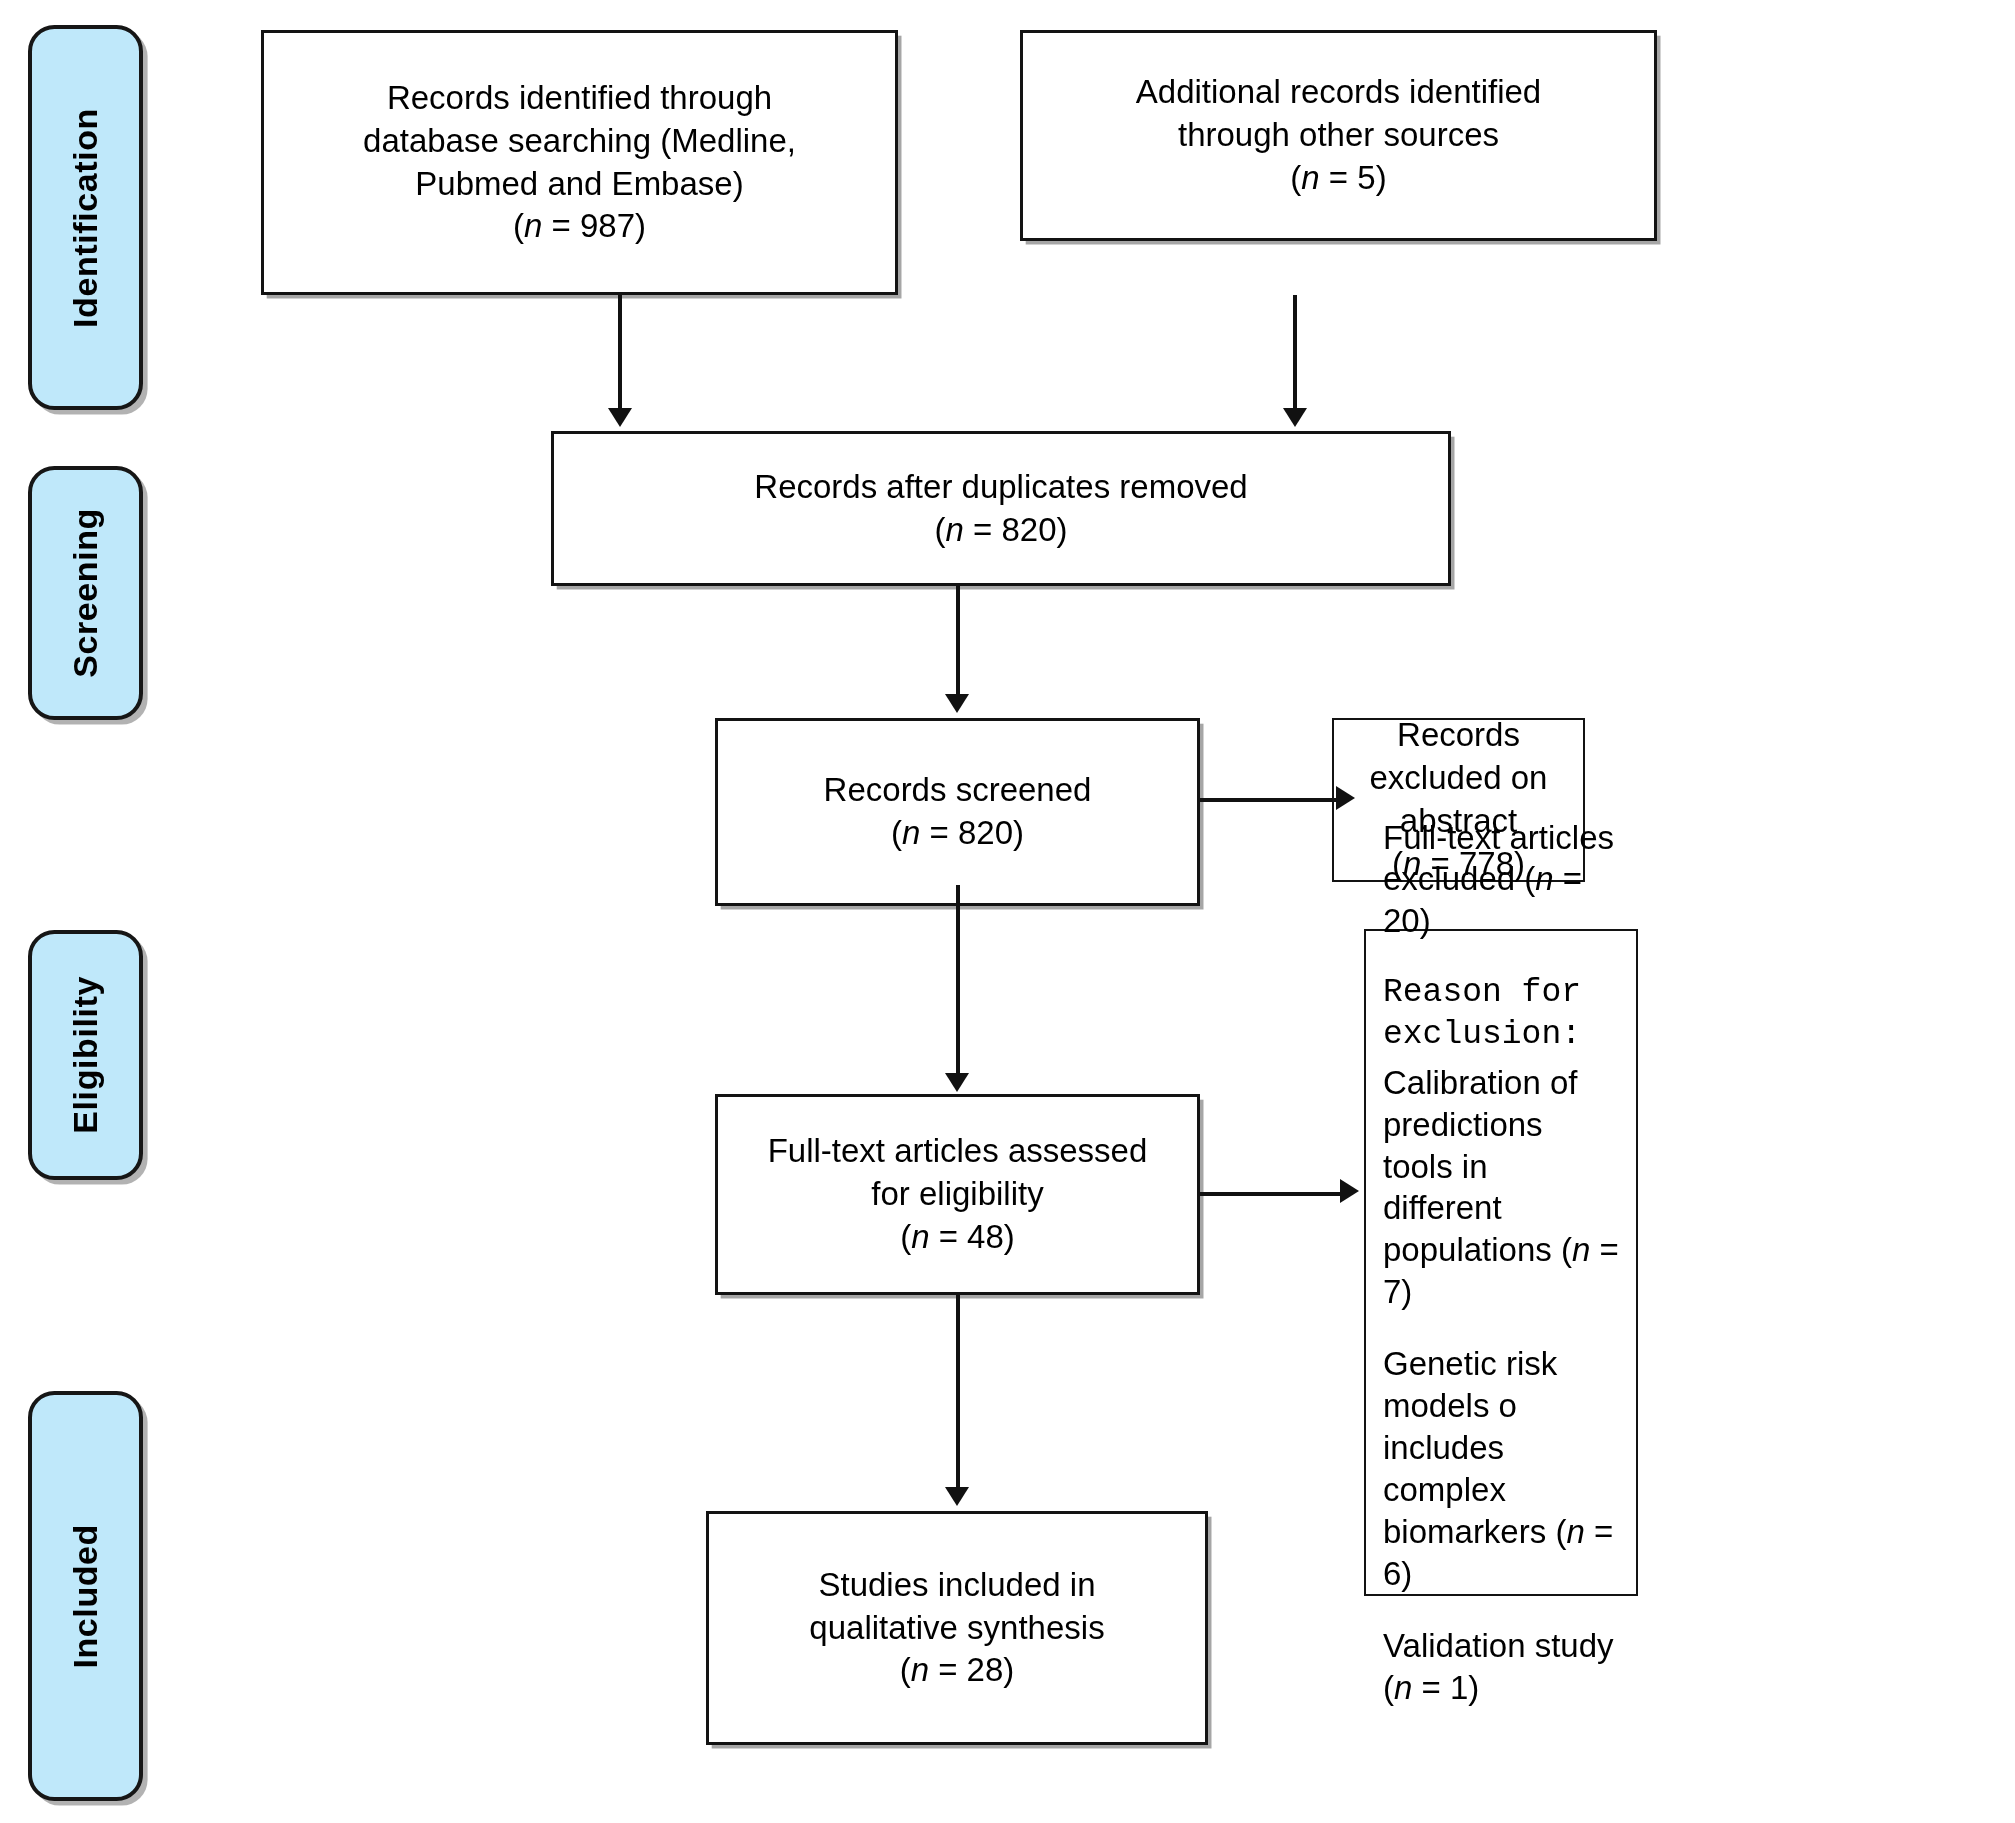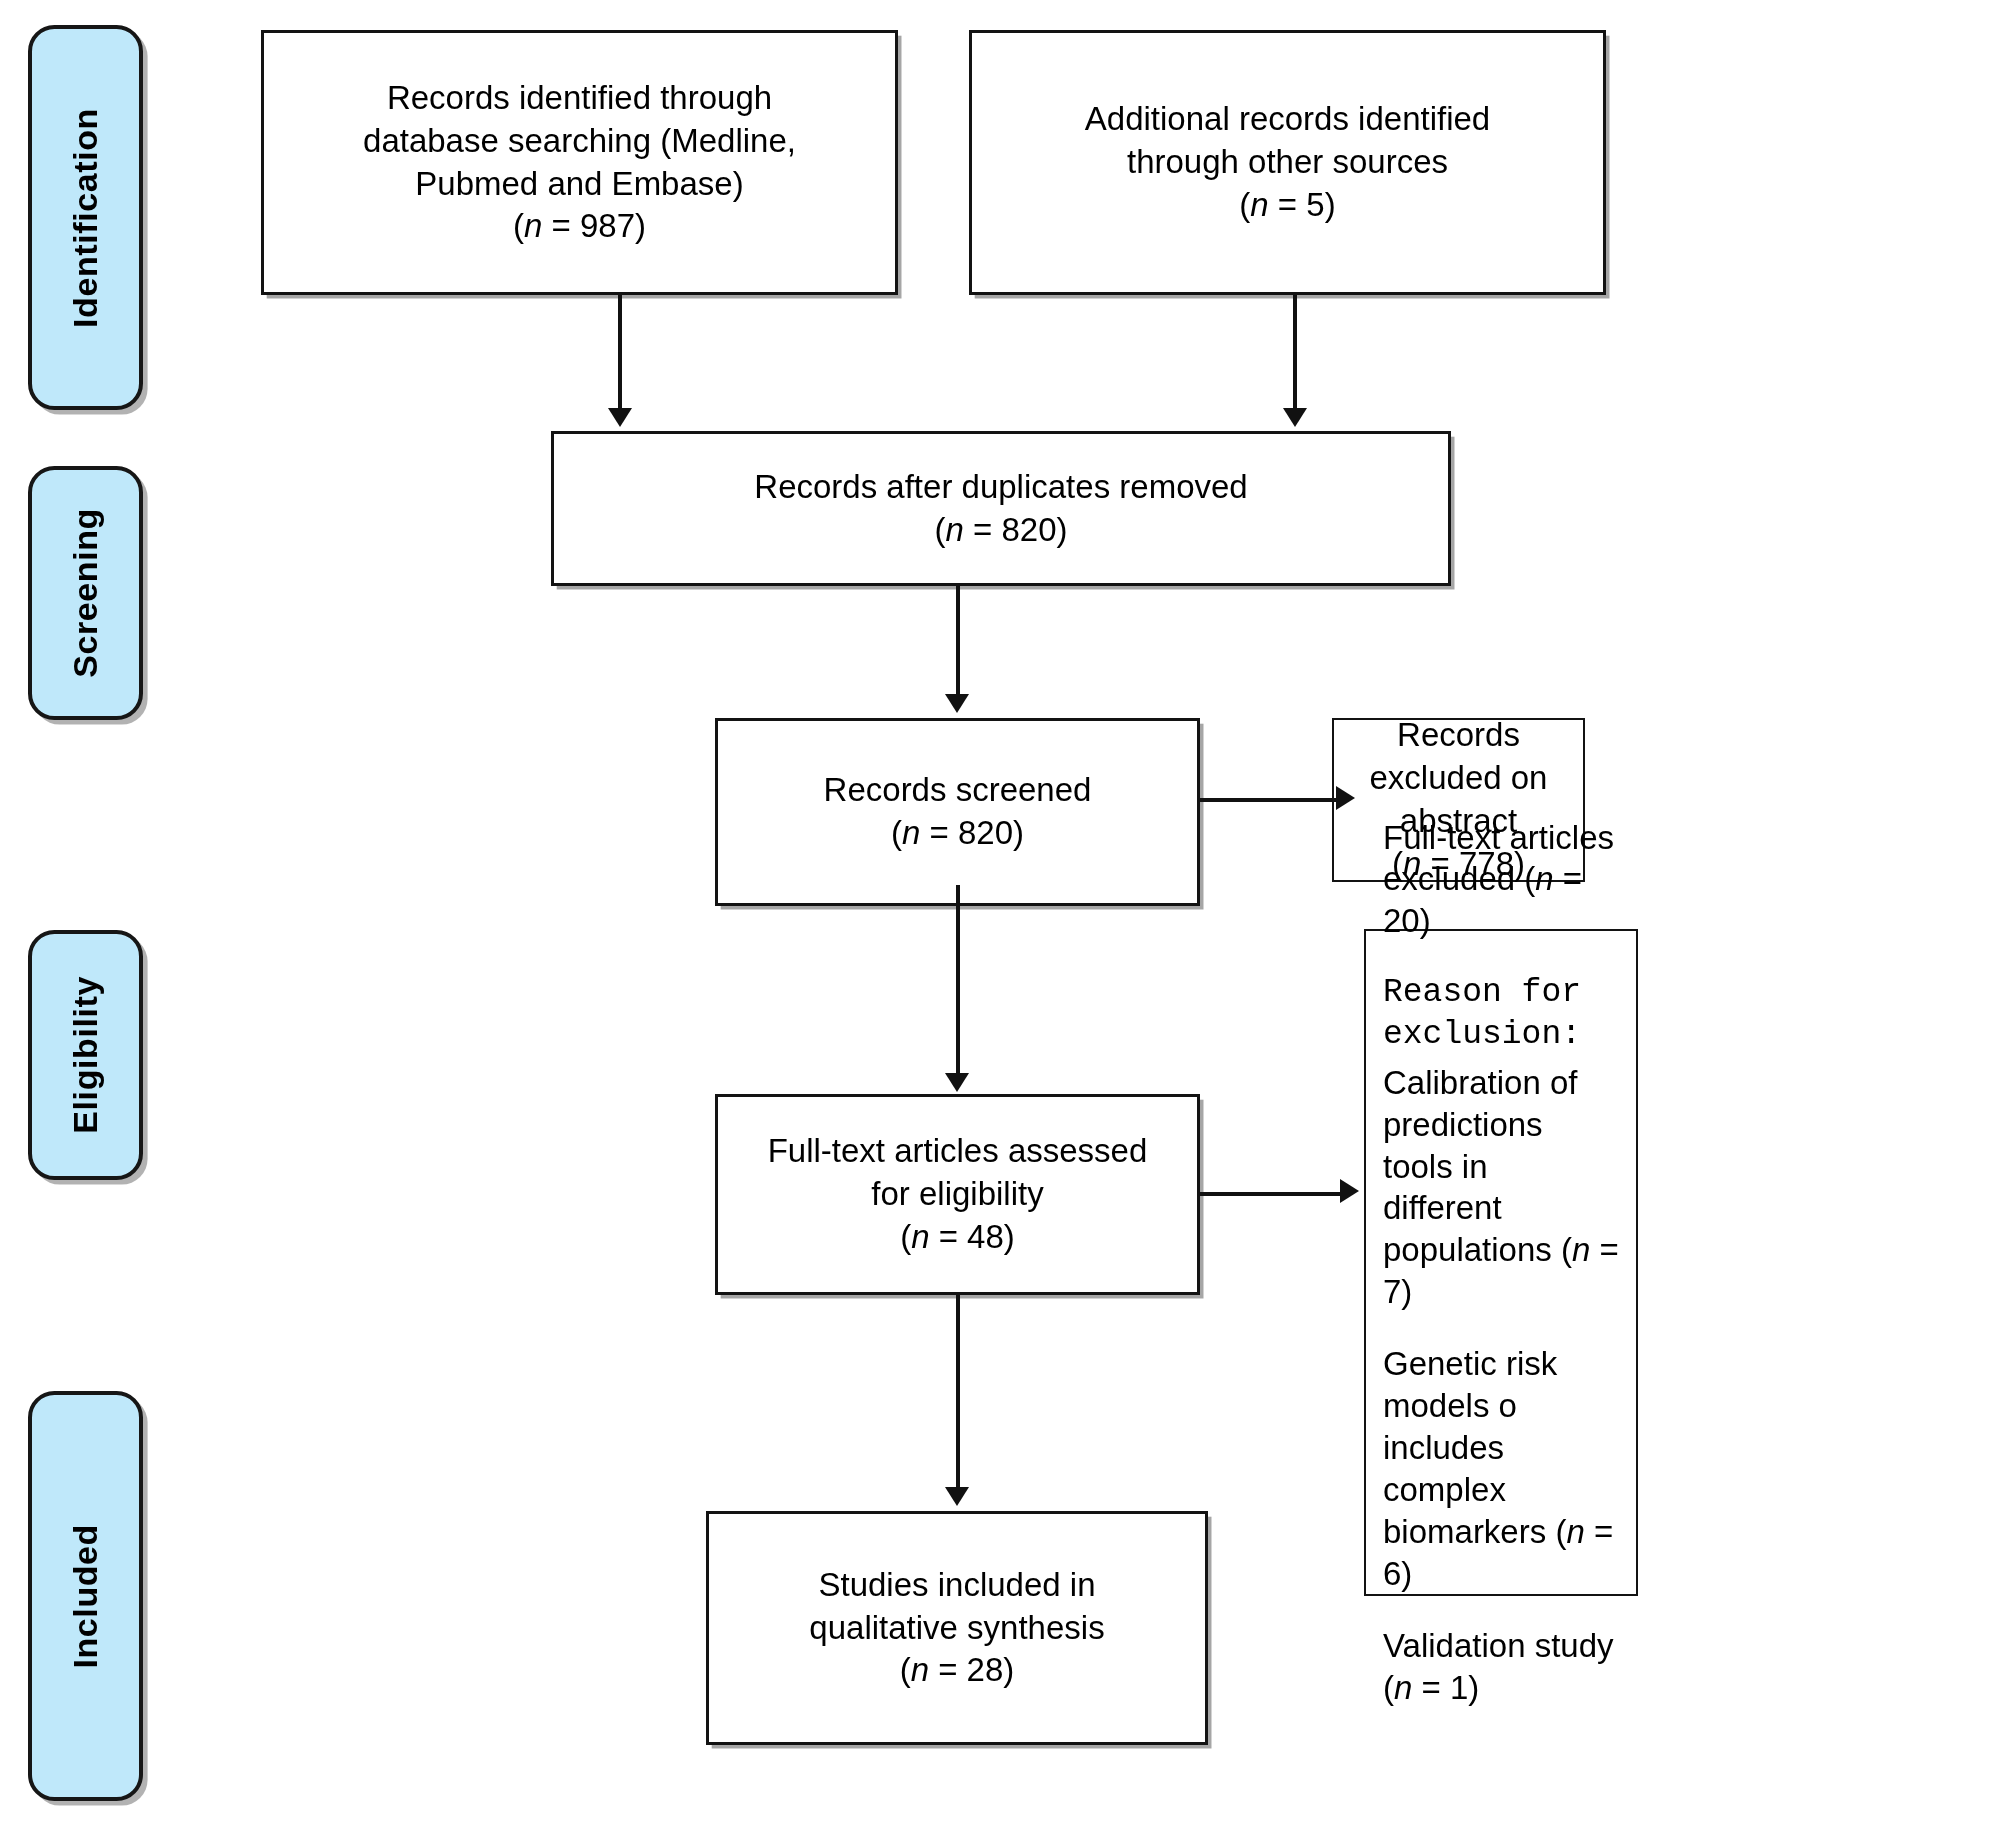--- a/index.html
+++ b/index.html
@@ -128,21 +128,21 @@
   </div>
 
   <div class="phase-pill" style="left:27.6px; top:1391px; width:107px; height:402px;">
     <span class="phase-label">Included</span>
   </div>
 
   <div class="flow-box" style="left:261px; top:30px; width:637px; height:265px;">
     <span class="box-text">Records identified through<br>database searching (Medline,<br>Pubmed and Embase)<br>(<em class="n">n</em> = 987)</span>
   </div>
 
-  <div class="flow-box" style="left:969px; top:30px; width:637px; height:265px;">
+  <div class="flow-box" style="left:1020px; top:30px; width:637px; height:211px;">
     <span class="box-text">Additional records identified<br>through other sources<br>(<em class="n">n</em> = 5)</span>
   </div>
 
   <div class="conn conn-v" style="left:618px; top:295px; height:115px;"></div>
   <div class="arrow-down" style="left:608px; top:408px;"></div>
 
   <div class="conn conn-v" style="left:1293px; top:295px; height:115px;"></div>
   <div class="arrow-down" style="left:1283px; top:408px;"></div>
 
   <div class="flow-box" style="left:551px; top:431px; width:900px; height:155px;">

